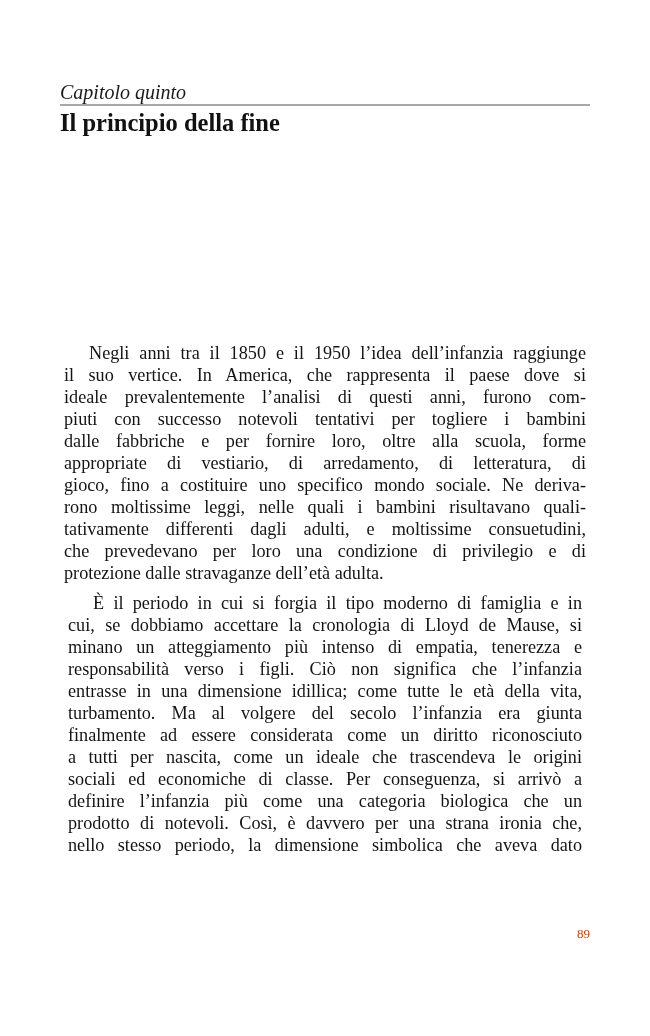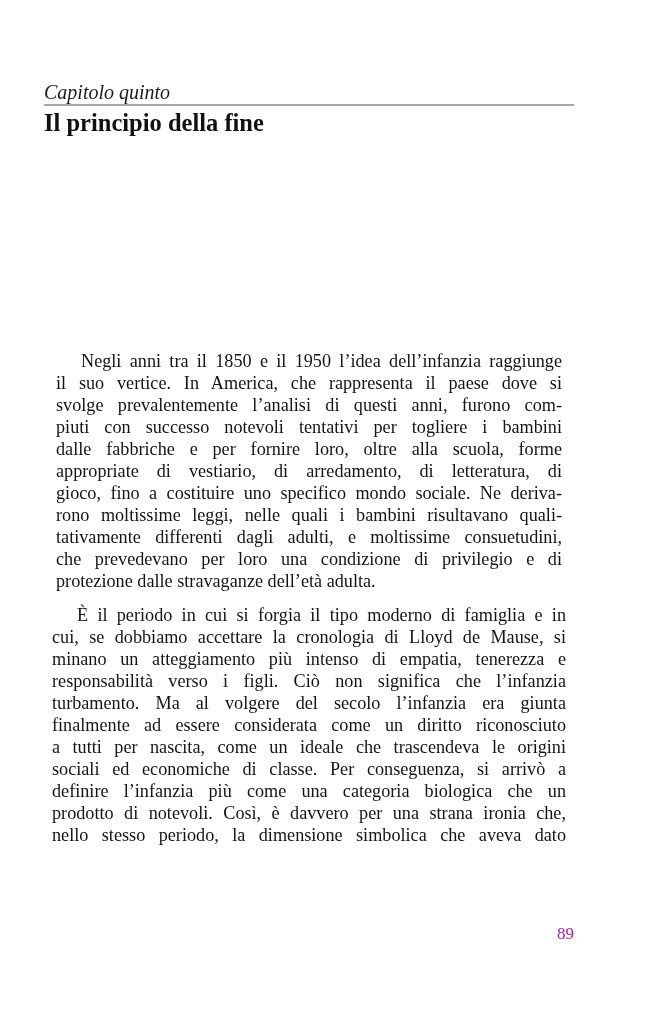--- a/index.html
+++ b/index.html
@@ -10,21 +10,21 @@
     body {
       width: 650px;
       height: 1036px;
       position: relative;
       overflow: hidden;
       font-family: "Liberation Serif", "DejaVu Serif", serif;
       color: #141414;
     }
     .page {
       position: absolute;
-      left: 44px;
+      left: 60px;
       top: 0;
       width: 530px;
       height: 1036px;
     }
     .chapter-label {
       position: absolute;
       left: 0;
       top: 81px;
       font-style: italic;
       font-size: 20px;
@@ -69,52 +69,53 @@
     .line.last {
       text-align-last: left;
     }
     .line.indent {
       padding-left: 25px;
     }
     .folio {
       position: absolute;
       right: 0;
       top: 924px;
-      font-size: 17px;
+      font-size: 13px;
       line-height: 20px;
-      color: #a21caf;
+      color: #c2410c;
     }
   </style>
 </head>
 <body>
 
 <div class="page">
   <div class="chapter-label">Capitolo quinto</div>
   <div class="chapter-rule"></div>
   <h1 class="chapter-title" style="margin:0;">Il principio della fine</h1>
 
   <div class="body-text">
-    <p style="margin:12px;">
+    <p style="margin:4px;">
       <span class="line indent">Negli anni tra il 1850 e il 1950 l’idea dell’infanzia raggiunge</span>
       <span class="line">il suo vertice. In America, che rappresenta il paese dove si</span>
-      <span class="line">svolge prevalentemente l’analisi di questi anni, furono com-</span>
+      <span class="line">ideale prevalentemente l’analisi di questi anni, furono com-</span>
       <span class="line">piuti con successo notevoli tentativi per togliere i bambini</span>
       <span class="line">dalle fabbriche e per fornire loro, oltre alla scuola, forme</span>
       <span class="line">appropriate di vestiario, di arredamento, di letteratura, di</span>
       <span class="line">gioco, fino a costituire uno specifico mondo sociale. Ne deriva-</span>
       <span class="line">rono moltissime leggi, nelle quali i bambini risultavano quali-</span>
       <span class="line">tativamente differenti dagli adulti, e moltissime consuetudini,</span>
       <span class="line">che prevedevano per loro una condizione di privilegio e di</span>
       <span class="line last">protezione dalle stravaganze dell’età adulta.</span>
     </p>
     <p style="margin:8px;">
       <span class="line indent">È il periodo in cui si forgia il tipo moderno di famiglia e in</span>
       <span class="line">cui, se dobbiamo accettare la cronologia di Lloyd de Mause, si</span>
       <span class="line">minano un atteggiamento più intenso di empatia, tenerezza e</span>
       <span class="line">responsabilità verso i figli. Ciò non significa che l’infanzia</span>
+      <span class="line">entrasse in una dimensione idillica; come tutte le età della vita,</span>
       <span class="line">turbamento. Ma al volgere del secolo l’infanzia era giunta</span>
       <span class="line">finalmente ad essere considerata come un diritto riconosciuto</span>
       <span class="line">a tutti per nascita, come un ideale che trascendeva le origini</span>
       <span class="line">sociali ed economiche di classe. Per conseguenza, si arrivò a</span>
       <span class="line">definire l’infanzia più come una categoria biologica che un</span>
       <span class="line">prodotto di notevoli. Così, è davvero per una strana ironia che,</span>
       <span class="line">nello stesso periodo, la dimensione simbolica che aveva dato</span>
     </p>
   </div>
 

